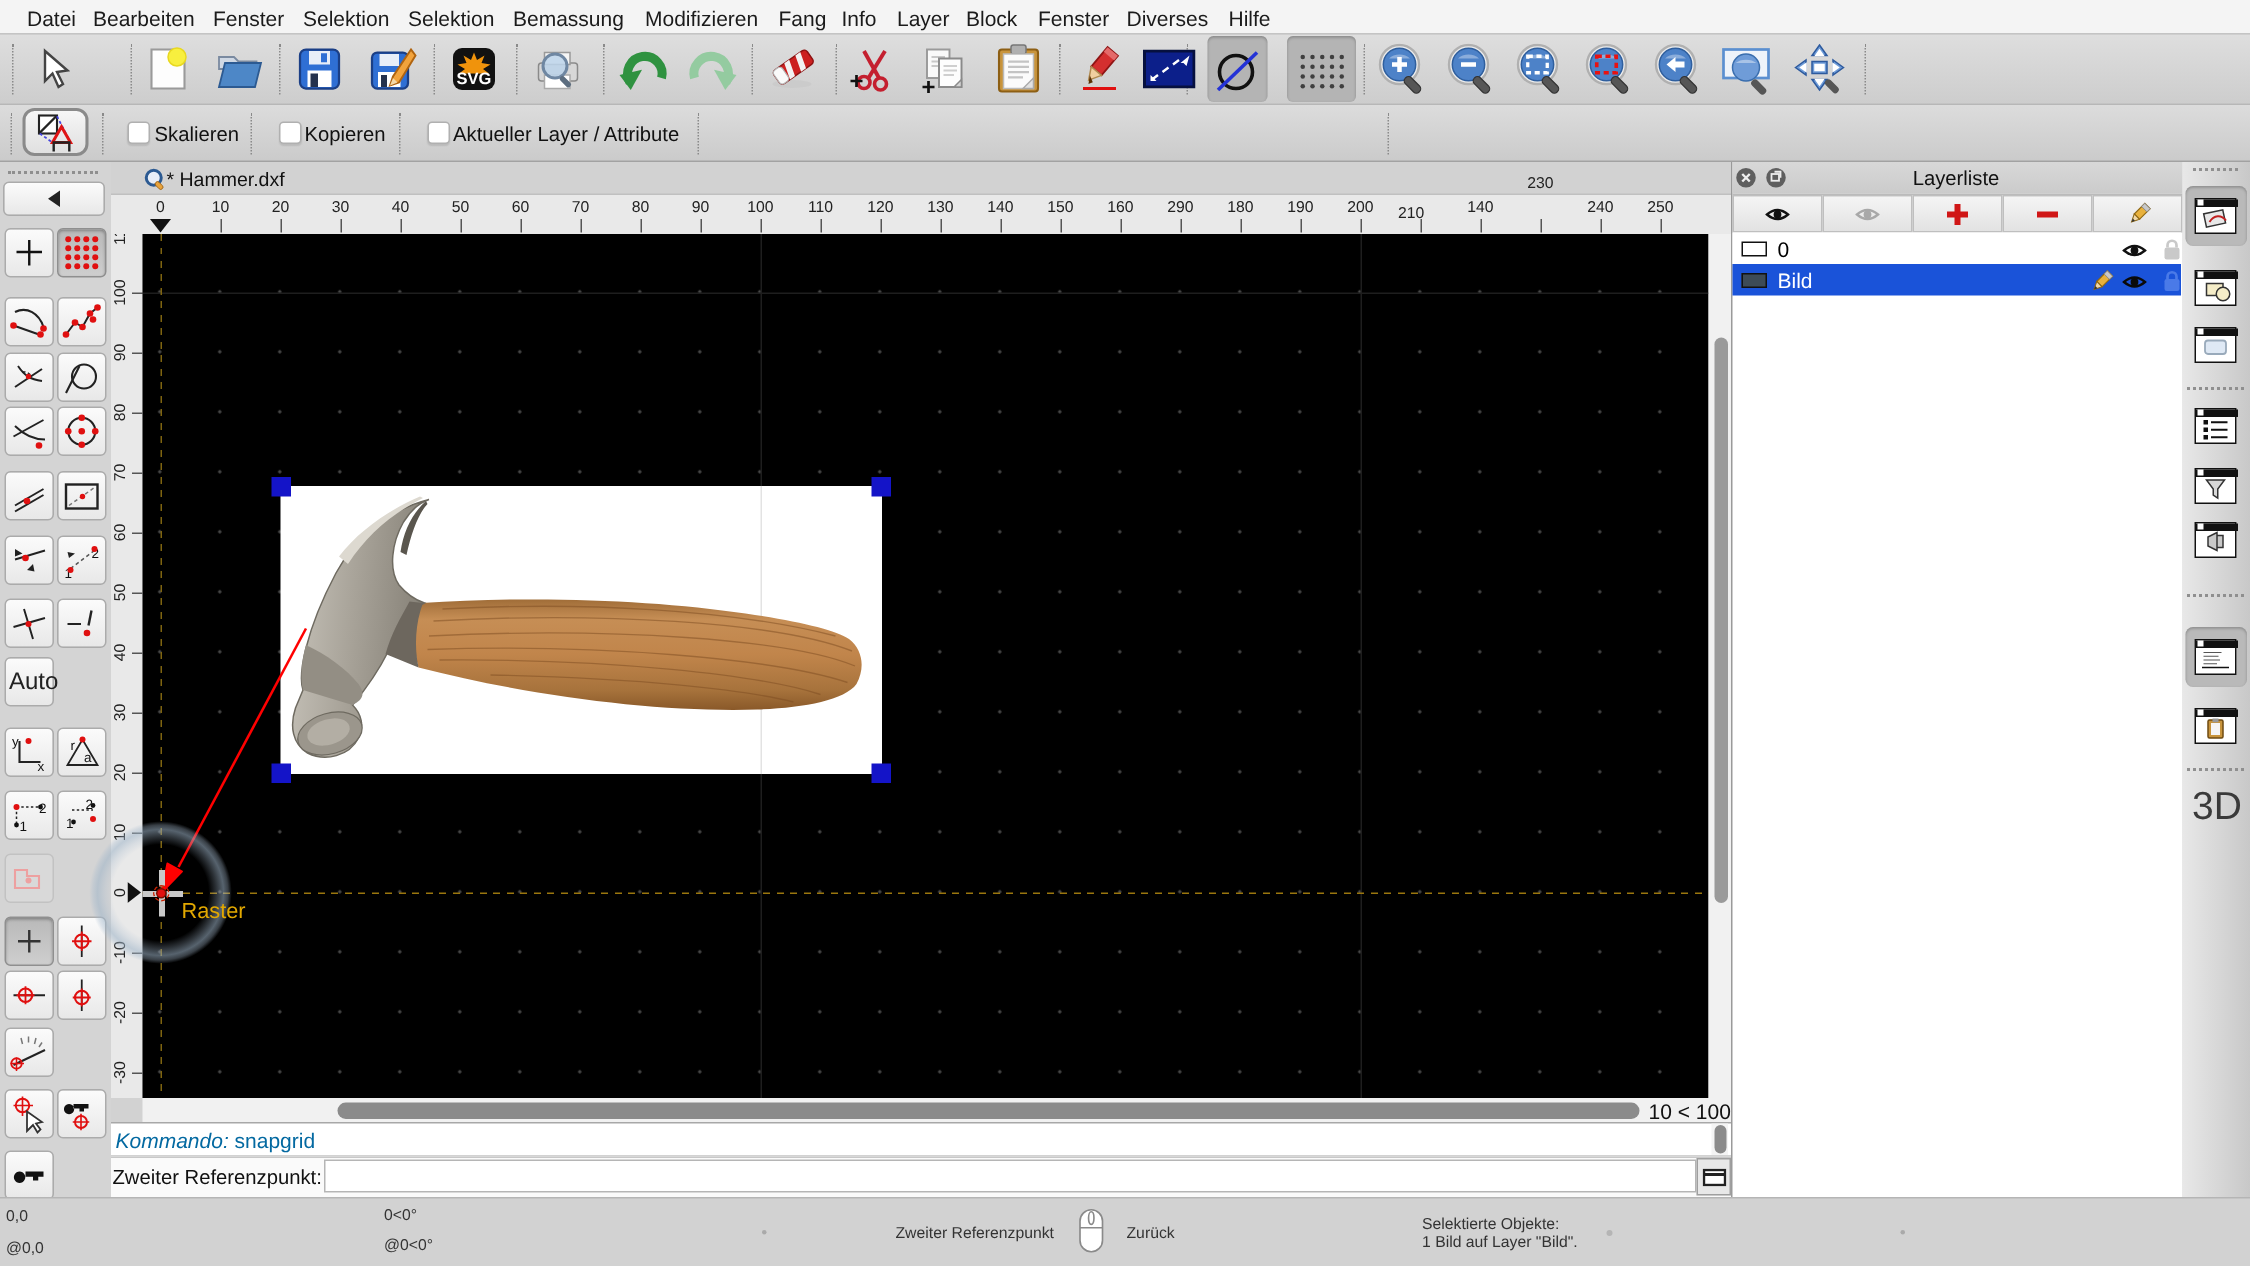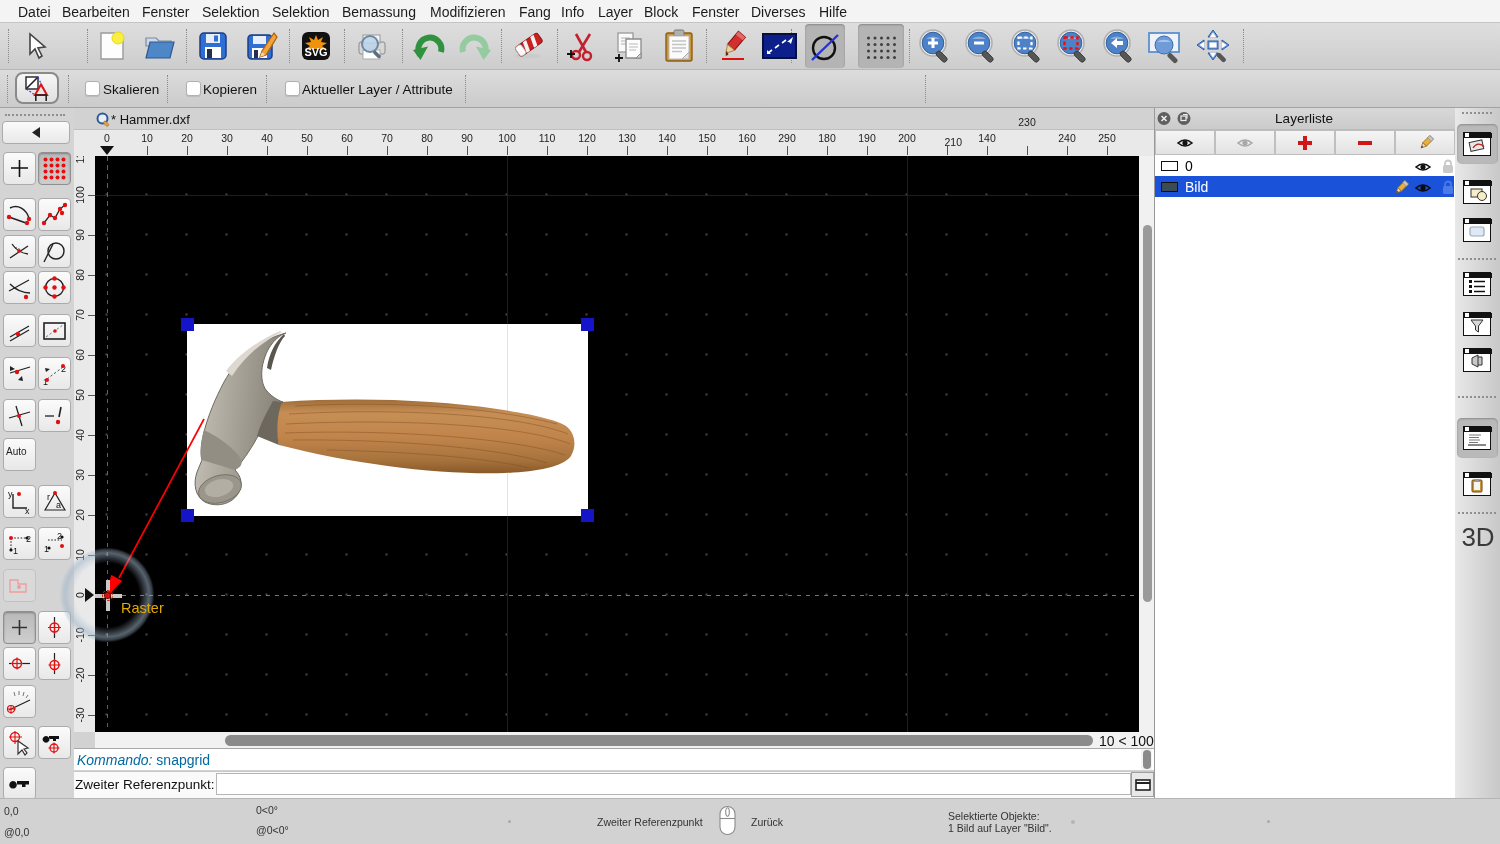--- a/index.html
+++ b/index.html
@@ -384,21 +384,21 @@
     <path d="M3,16 L24,10 M10,4 L16,24" stroke="#222" stroke-width="1.3"></path>
     <circle cx="13" cy="14" r="2" fill="#e01010"></circle>
   </svg>
 <div class="abs lbtn" style="left:38px;top:399px;width:33px;height:33px"></div>
 <svg class="abs" style="left:41px;top:402px" width="27" height="27" viewBox="0 0 27 27">
     <path d="M4,14 h9" stroke="#222" stroke-width="1.3"></path>
     <path d="M20,5 l-2,10" stroke="#222" stroke-width="1.6"></path>
     <circle cx="17" cy="20" r="2.2" fill="#e01010"></circle>
   </svg>
 <div class="abs lbtn" style="left:3px;top:438px;width:33px;height:33px"></div>
-<div class="abs" style="left:6px;top:446px;font-size:10px;color:#222">Auto</div>
+<div class="abs" style="left:6px;top:446px;font-size:16px;color:#222">Auto</div>
 <div class="abs lbtn" style="left:3px;top:485px;width:33px;height:33px"></div>
 <svg class="abs" style="left:6px;top:488px" width="27" height="27" viewBox="0 0 27 27">
     <path d="M7,6 v14 h14" fill="none" stroke="#222" stroke-width="1.4"></path>
     <text x="2" y="9" font-size="9" fill="#111" font-family="Liberation Sans">y</text>
     <text x="19" y="26" font-size="9" fill="#111" font-family="Liberation Sans">x</text>
     <circle cx="13" cy="6" r="2" fill="#e01010"></circle>
   </svg>
 <div class="abs lbtn" style="left:38px;top:485px;width:33px;height:33px"></div>
 <svg class="abs" style="left:41px;top:488px" width="27" height="27" viewBox="0 0 27 27">
     <path d="M4,22 L14,5 L24,22 Z" fill="none" stroke="#222" stroke-width="1.2"></path>
@@ -517,21 +517,21 @@
 <div class="rlab" style="left:732px;top:132px;width:30px;text-align:center">160</div>
 <div class="abs" style="left:747px;top:146px;width:1px;height:9px;background:#555"></div>
 <div class="rlab" style="left:772px;top:132px;width:30px;text-align:center">290</div>
 <div class="abs" style="left:787px;top:146px;width:1px;height:9px;background:#555"></div>
 <div class="rlab" style="left:812px;top:132px;width:30px;text-align:center">180</div>
 <div class="abs" style="left:827px;top:146px;width:1px;height:9px;background:#555"></div>
 <div class="rlab" style="left:852px;top:132px;width:30px;text-align:center">190</div>
 <div class="abs" style="left:867px;top:146px;width:1px;height:9px;background:#555"></div>
 <div class="rlab" style="left:892px;top:132px;width:30px;text-align:center">200</div>
 <div class="abs" style="left:907px;top:146px;width:1px;height:9px;background:#555"></div>
-<div class="rlab" style="left:932px;top:136px;width:30px;text-align:right">210</div>
+<div class="rlab" style="left:932px;top:136px;width:30px;text-align:left">210</div>
 <div class="abs" style="left:947px;top:146px;width:1px;height:9px;background:#555"></div>
 <div class="rlab" style="left:972px;top:132px;width:30px;text-align:center">140</div>
 <div class="abs" style="left:987px;top:146px;width:1px;height:9px;background:#555"></div>
 <div class="rlab" style="left:1012px;top:116px;width:30px;text-align:center">230</div>
 <div class="abs" style="left:1027px;top:146px;width:1px;height:9px;background:#555"></div>
 <div class="rlab" style="left:1052px;top:132px;width:30px;text-align:center">240</div>
 <div class="abs" style="left:1067px;top:146px;width:1px;height:9px;background:#555"></div>
 <div class="rlab" style="left:1092px;top:132px;width:30px;text-align:center">250</div>
 <div class="abs" style="left:1107px;top:146px;width:1px;height:9px;background:#555"></div>
 <svg class="abs" style="left:100px;top:146px" width="15" height="10">

